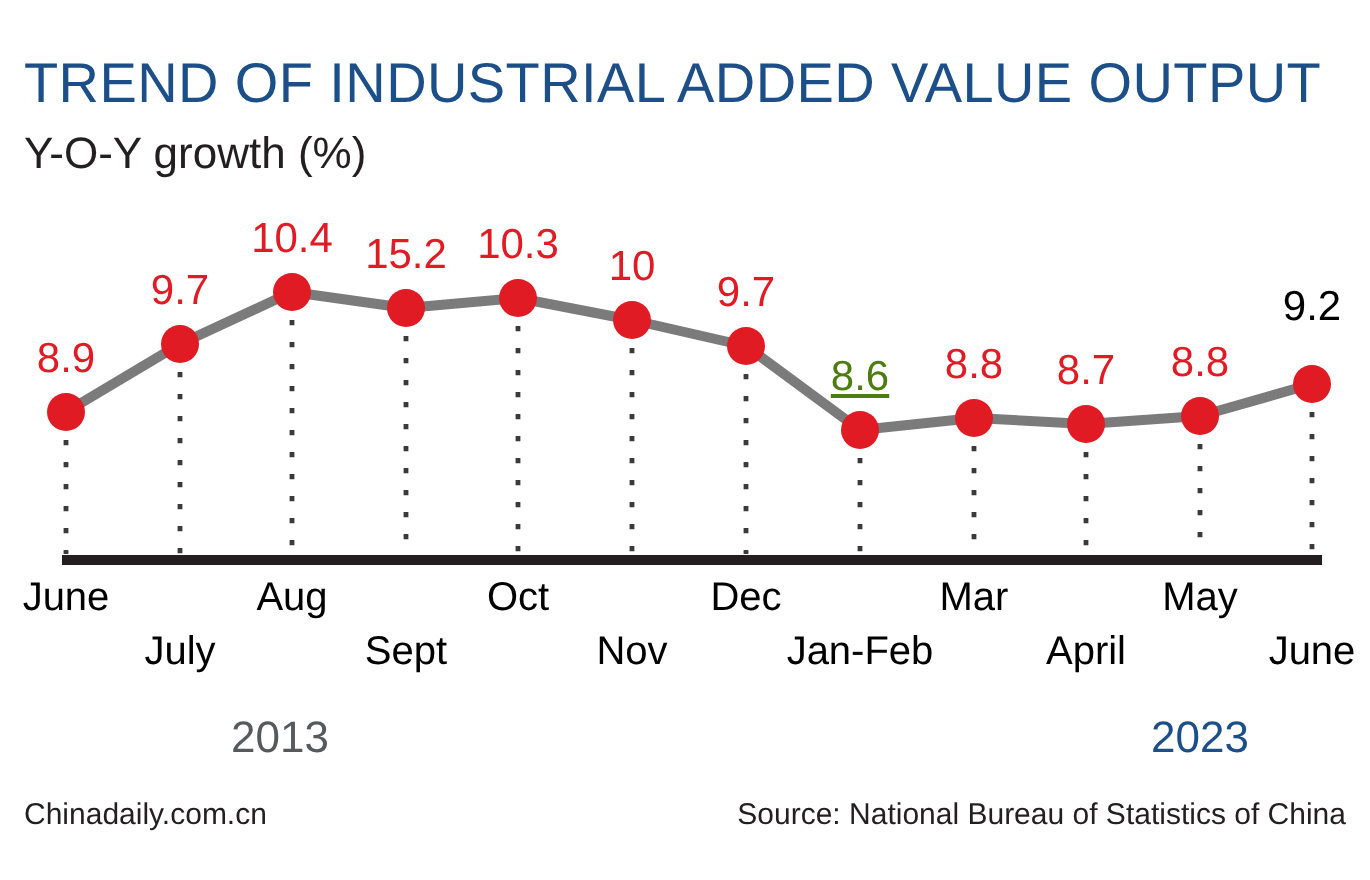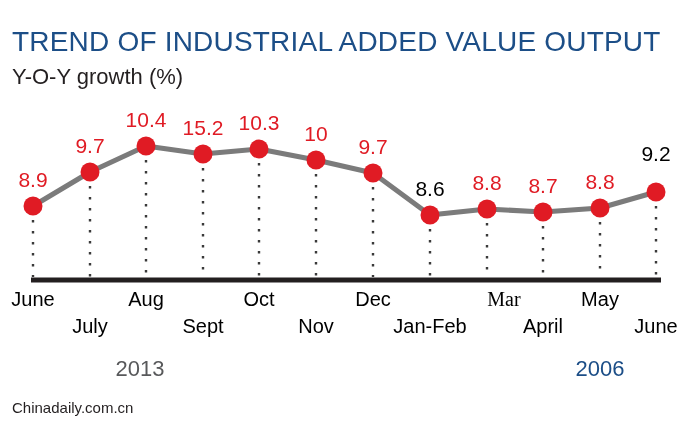--- a/index.html
+++ b/index.html
@@ -148,39 +148,40 @@
   </svg>
 
   <div id="value-labels">
       <div class="value-label" style="left: 33px; top: 190px; color: rgb(224, 27, 36);">8.9</div>
       <div class="value-label" style="left: 90px; top: 156px; color: rgb(224, 27, 36);">9.7</div>
       <div class="value-label" style="left: 146px; top: 130px; color: rgb(224, 27, 36);">10.4</div>
       <div class="value-label" style="left: 203px; top: 138px; color: rgb(224, 27, 36);">15.2</div>
       <div class="value-label" style="left: 259px; top: 133px; color: rgb(224, 27, 36);">10.3</div>
       <div class="value-label" style="left: 316px; top: 144px; color: rgb(224, 27, 36);">10</div>
       <div class="value-label" style="left: 373px; top: 157px; color: rgb(224, 27, 36);">9.7</div>
-      <div class="value-label" style="left: 430px; top: 199px; color: #000000;">8.6</div>
+      <div class="value-label" style="left: 430px; top: 199px; color: #4d7c0f; text-decoration: underline;">8.6</div>
       <div class="value-label" style="left: 487px; top: 193px; color: rgb(224, 27, 36);">8.8</div>
       <div class="value-label" style="left: 543px; top: 196px; color: rgb(224, 27, 36);">8.7</div>
       <div class="value-label" style="left: 600px; top: 192px; color: rgb(224, 27, 36);">8.8</div>
       <div class="value-label" style="left: 656px; top: 164px; color: #000000;">9.2</div>
     </div>
   <div id="tick-labels">
       <div class="tick-label tick-row-top" style="left: 33px;">June</div>
       <div class="tick-label tick-row-bottom" style="left: 90px;">July</div>
       <div class="tick-label tick-row-top" style="left: 146px;">Aug</div>
       <div class="tick-label tick-row-bottom" style="left: 203px;">Sept</div>
       <div class="tick-label tick-row-top" style="left: 259px;">Oct</div>
       <div class="tick-label tick-row-bottom" style="left: 316px;">Nov</div>
       <div class="tick-label tick-row-top" style="left: 373px;">Dec</div>
       <div class="tick-label tick-row-bottom" style="left: 430px;">Jan-Feb</div>
-      <div class="tick-label tick-row-top" style="left: 504px; font-family: Liberation Serif, serif;">Mar</div>
+      <div class="tick-label tick-row-top" style="left: 487px;">Mar</div>
       <div class="tick-label tick-row-bottom" style="left: 543px;">April</div>
       <div class="tick-label tick-row-top" style="left: 600px; text-align: center;">May</div>
       <div class="tick-label tick-row-bottom" style="left: 656px;">June</div>
     </div>
 
   <div class="year-label" id="year-2013" style="left: 140px; color: rgb(88, 89, 91); top: 358px;">2013</div>
-  <div class="year-label" id="year-2014" style="left: 600px; color: rgb(28, 78, 135); top: 358px;">2006</div>
+  <div class="year-label" id="year-2014" style="left: 600px; color: rgb(28, 78, 135); top: 358px;">2023</div>
 
   <div id="footer-brand">Chinadaily.com.cn</div>
+  <div id="footer-source">Source: National Bureau of Statistics of China</div>
 
 </div>
 
 </body></html>

